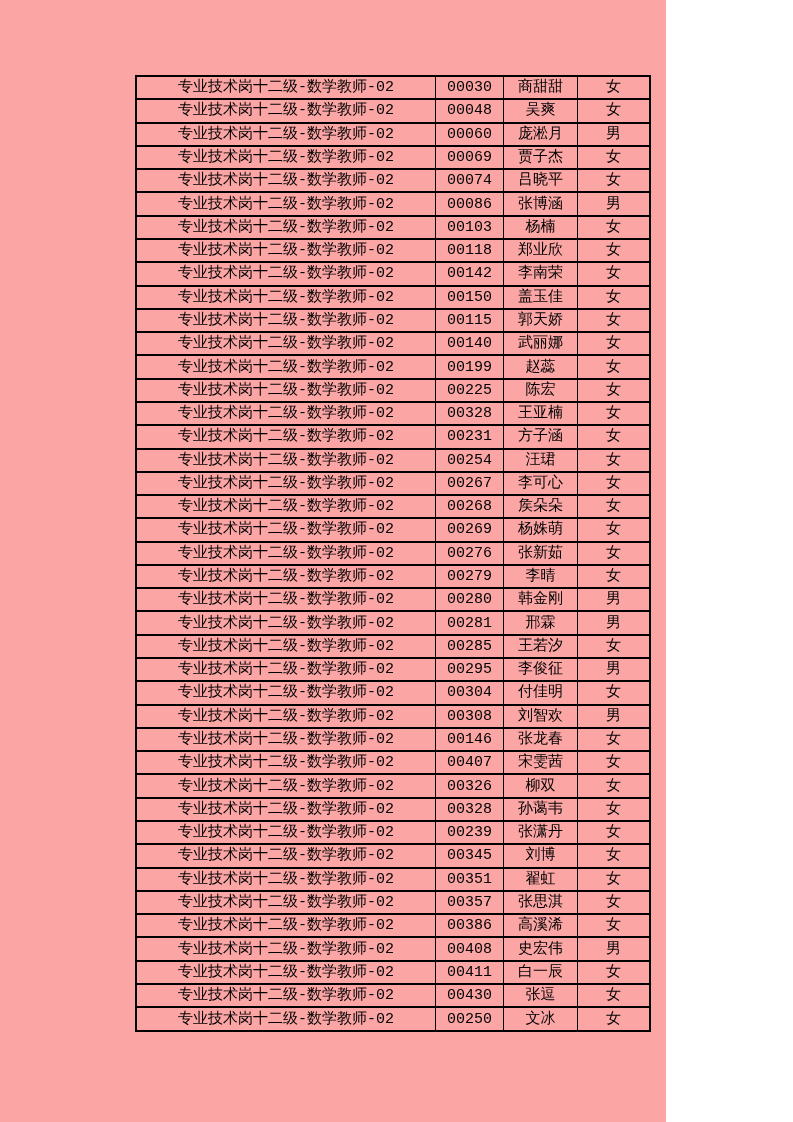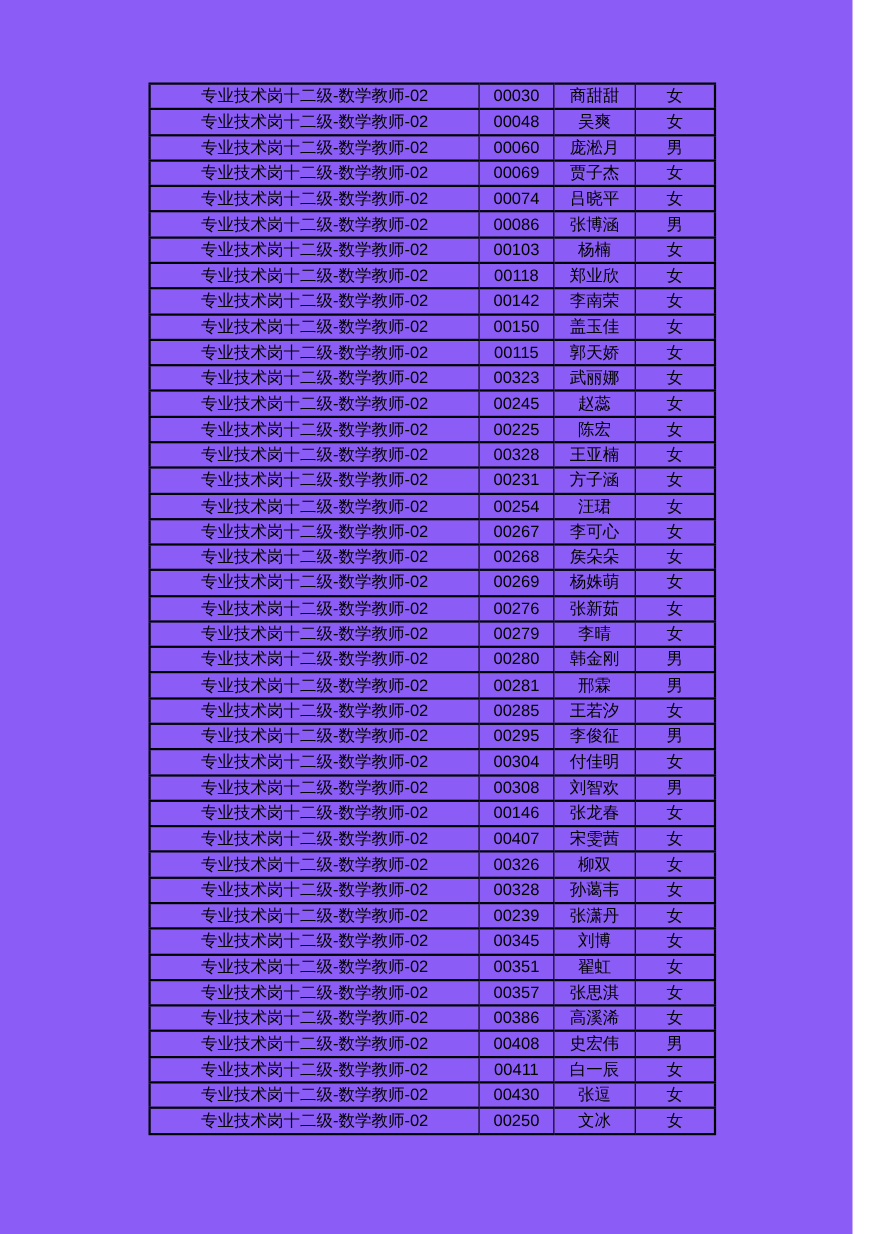--- a/index.html
+++ b/index.html
@@ -2,25 +2,25 @@
 <html><head>
 <meta charset="utf-8">
 <style>
   html, body {
     margin: 0;
     padding: 0;
     background: #ffffff;
   }
   .page {
     position: relative;
-    width: 775px;
+    width: 666px;
     height: 1122px;
-    background: #8b5cf6;
+    background: #fca5a5;
     overflow: hidden;
-    font-family: Liberation Sans, sans-serif;
+    font-family: Liberation Mono, monospace;
     color: #000000;
   }
   table.roster {
     position: absolute;
     left: 135px;
     top: 75px;
     width: 509px;
     height: 957px;
     border-collapse: collapse;
     table-layout: fixed;
@@ -111,27 +111,27 @@
           <td class="col-gender">女</td>
         </tr>
         <tr>
           <td class="col-position">专业技术岗十二级-数学教师-02</td>
           <td class="col-number">00115</td>
           <td class="col-name">郭天娇</td>
           <td class="col-gender">女</td>
         </tr>
         <tr>
           <td class="col-position">专业技术岗十二级-数学教师-02</td>
-          <td class="col-number">00323</td>
+          <td class="col-number">00140</td>
           <td class="col-name">武丽娜</td>
           <td class="col-gender">女</td>
         </tr>
         <tr>
           <td class="col-position">专业技术岗十二级-数学教师-02</td>
-          <td class="col-number">00245</td>
+          <td class="col-number">00199</td>
           <td class="col-name">赵蕊</td>
           <td class="col-gender">女</td>
         </tr>
         <tr>
           <td class="col-position">专业技术岗十二级-数学教师-02</td>
           <td class="col-number">00225</td>
           <td class="col-name">陈宏</td>
           <td class="col-gender">女</td>
         </tr>
         <tr>

